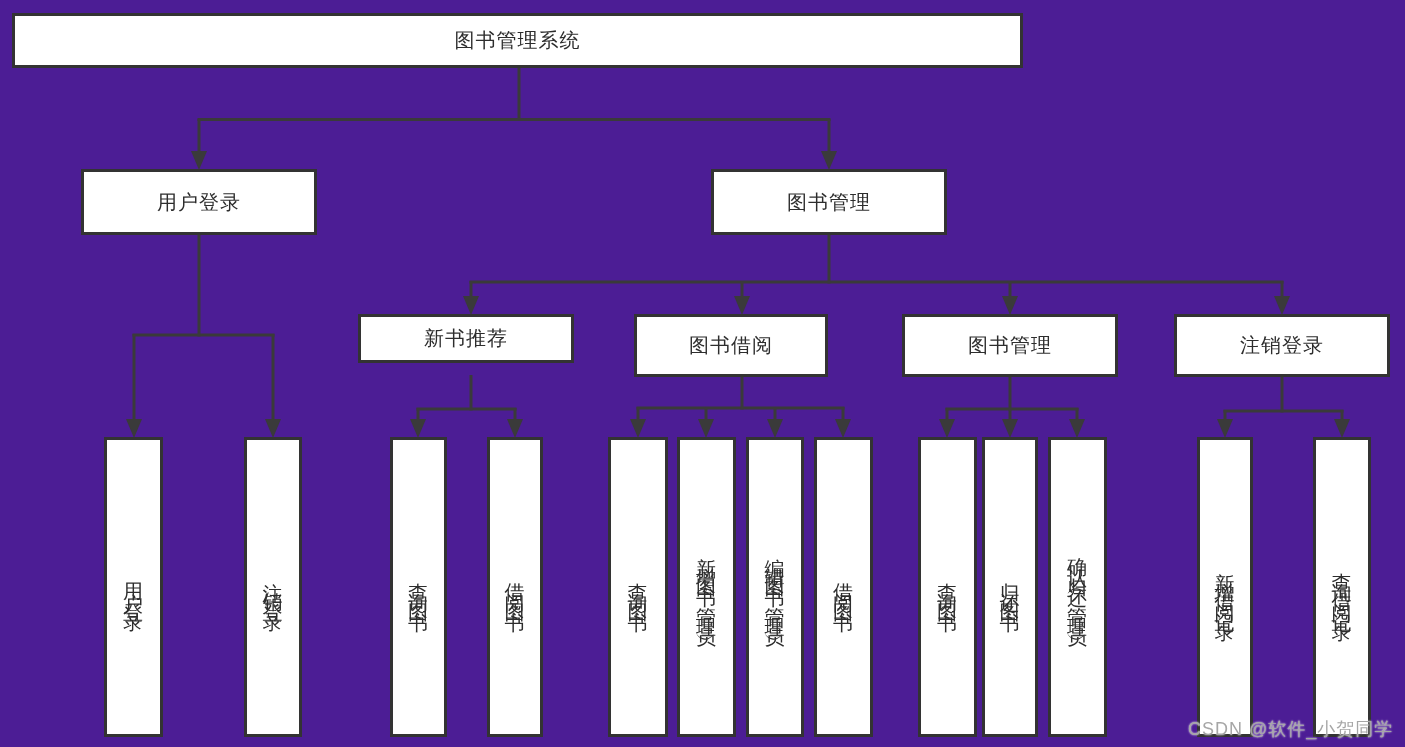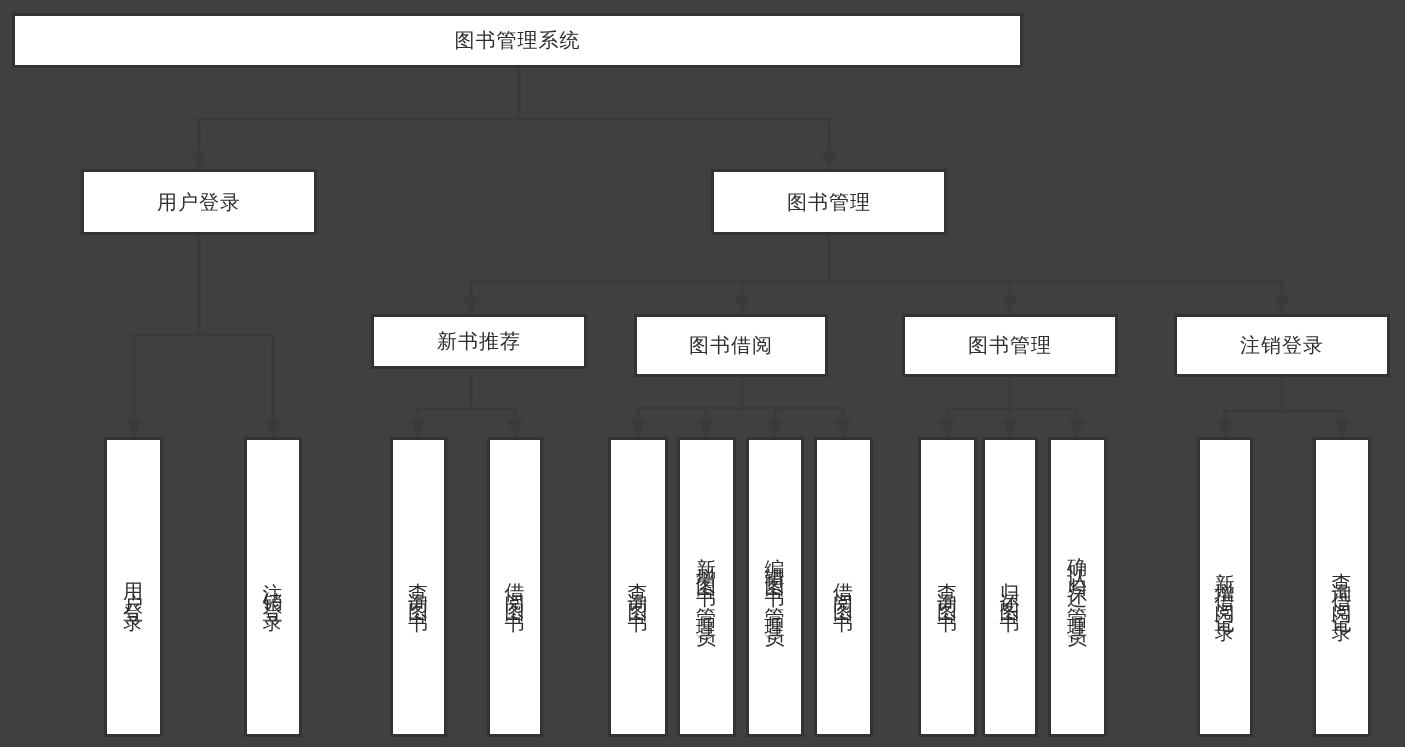--- a/index.html
+++ b/index.html
@@ -1,20 +1,20 @@
 <!DOCTYPE html>
 <html><head>
 <meta charset="utf-8">
 <style>
   html, body { margin: 0; padding: 0; background: #ffffff; }
   .stage {
     position: relative;
     width: 1405px;
     height: 747px;
-    background: #404040;
+    background: #4c1d95;
     overflow: hidden;
     font-family: "Liberation Sans", sans-serif;
     color: #2d2d2d;
   }
   svg.connectors {
     position: absolute;
     left: 0; top: 0;
     width: 1405px; height: 747px;
     pointer-events: none;
   }
@@ -184,21 +184,21 @@
     <span>图书管理系统</span>
   </div>
 
   <div class="node h" style="left:81px;top:169px;width:236px;height:66px">
     <span>用户登录</span>
   </div>
   <div class="node h" style="left:711px;top:169px;width:236px;height:66px">
     <span>图书管理</span>
   </div>
 
-  <div class="node h" style="left:371px;top:314px;width:216px;height:55px">
+  <div class="node h" style="left:358px;top:314px;width:216px;height:49px">
     <span>新书推荐</span>
   </div>
   <div class="node h" style="left:634px;top:314px;width:194px;height:63px">
     <span>图书借阅</span>
   </div>
   <div class="node h" style="left:902px;top:314px;width:216px;height:63px">
     <span>图书管理</span>
   </div>
   <div class="node h" style="left:1174px;top:314px;width:216px;height:63px">
     <span>注销登录</span>
@@ -241,14 +241,15 @@
     <span>确认归还（管理员）</span>
   </div>
 
   <div class="node v" style="left:1197px;top:437px;width:56px;height:300px">
     <span>新增借阅记录</span>
   </div>
   <div class="node v" style="left:1313px;top:437px;width:58px;height:300px">
     <span>查询借阅记录</span>
   </div>
 
+  <div class="watermark">CSDN @软件_小贺同学</div>
 
 </div>
 
 </body></html>

